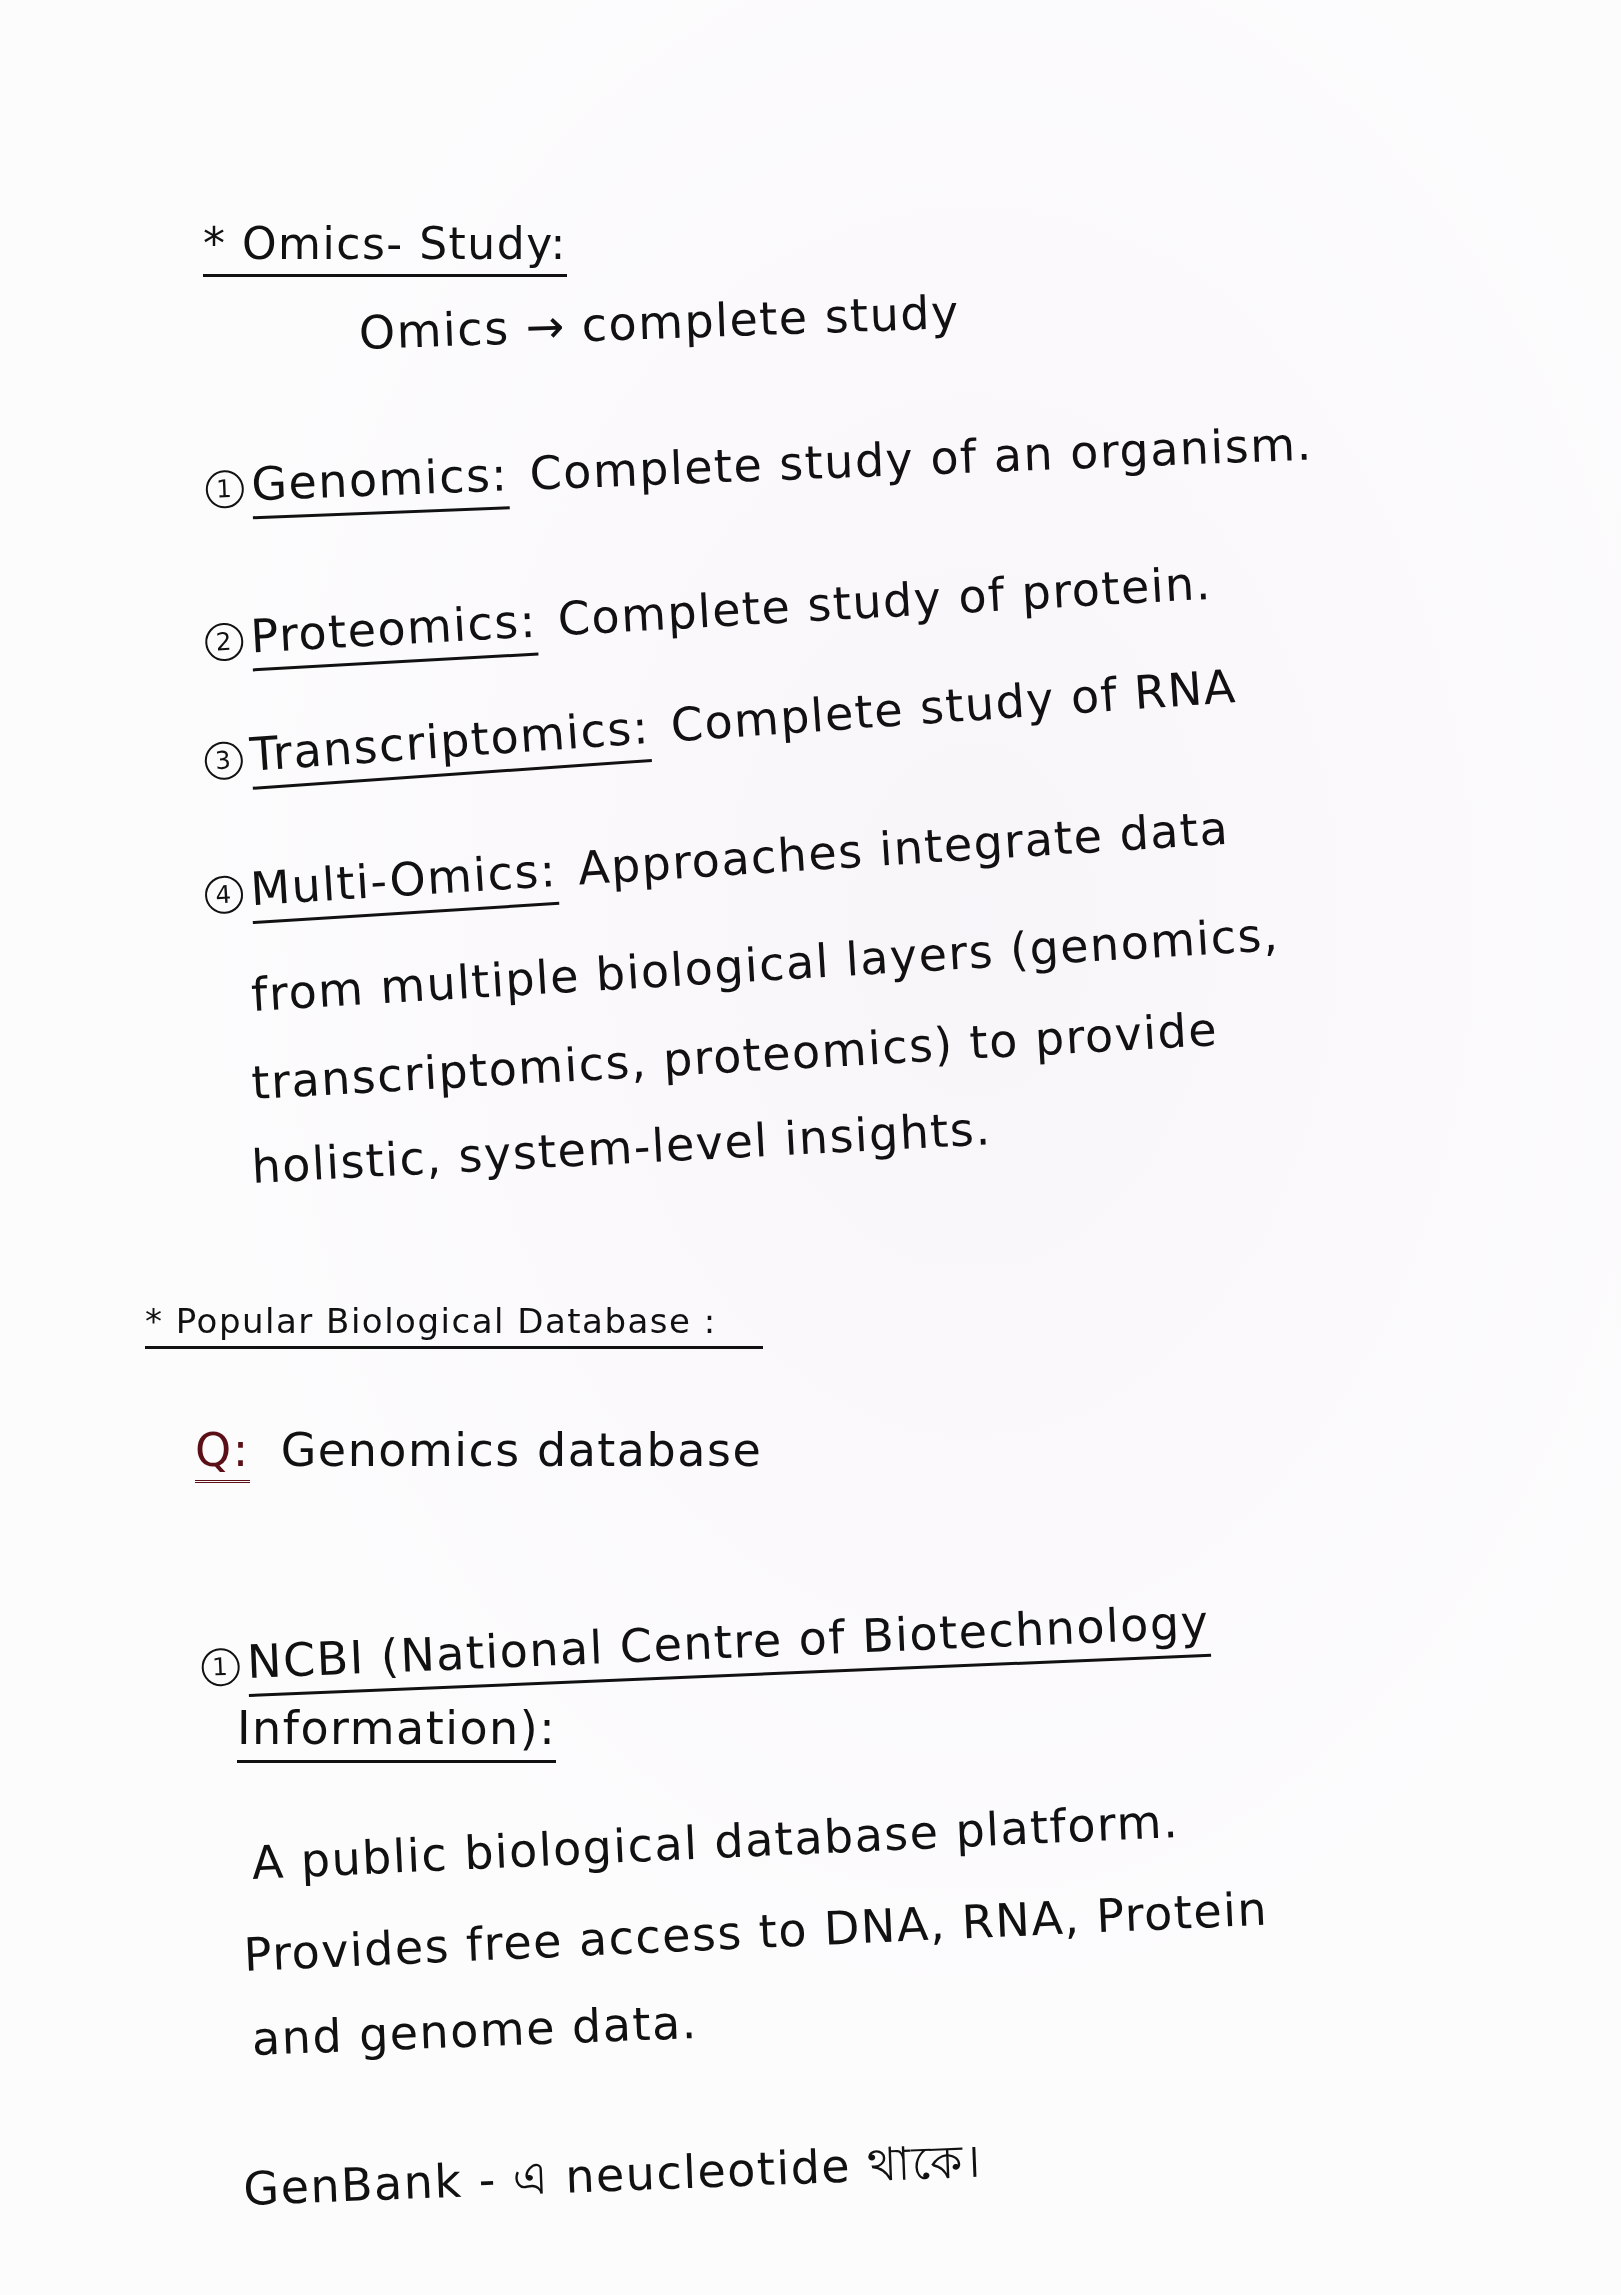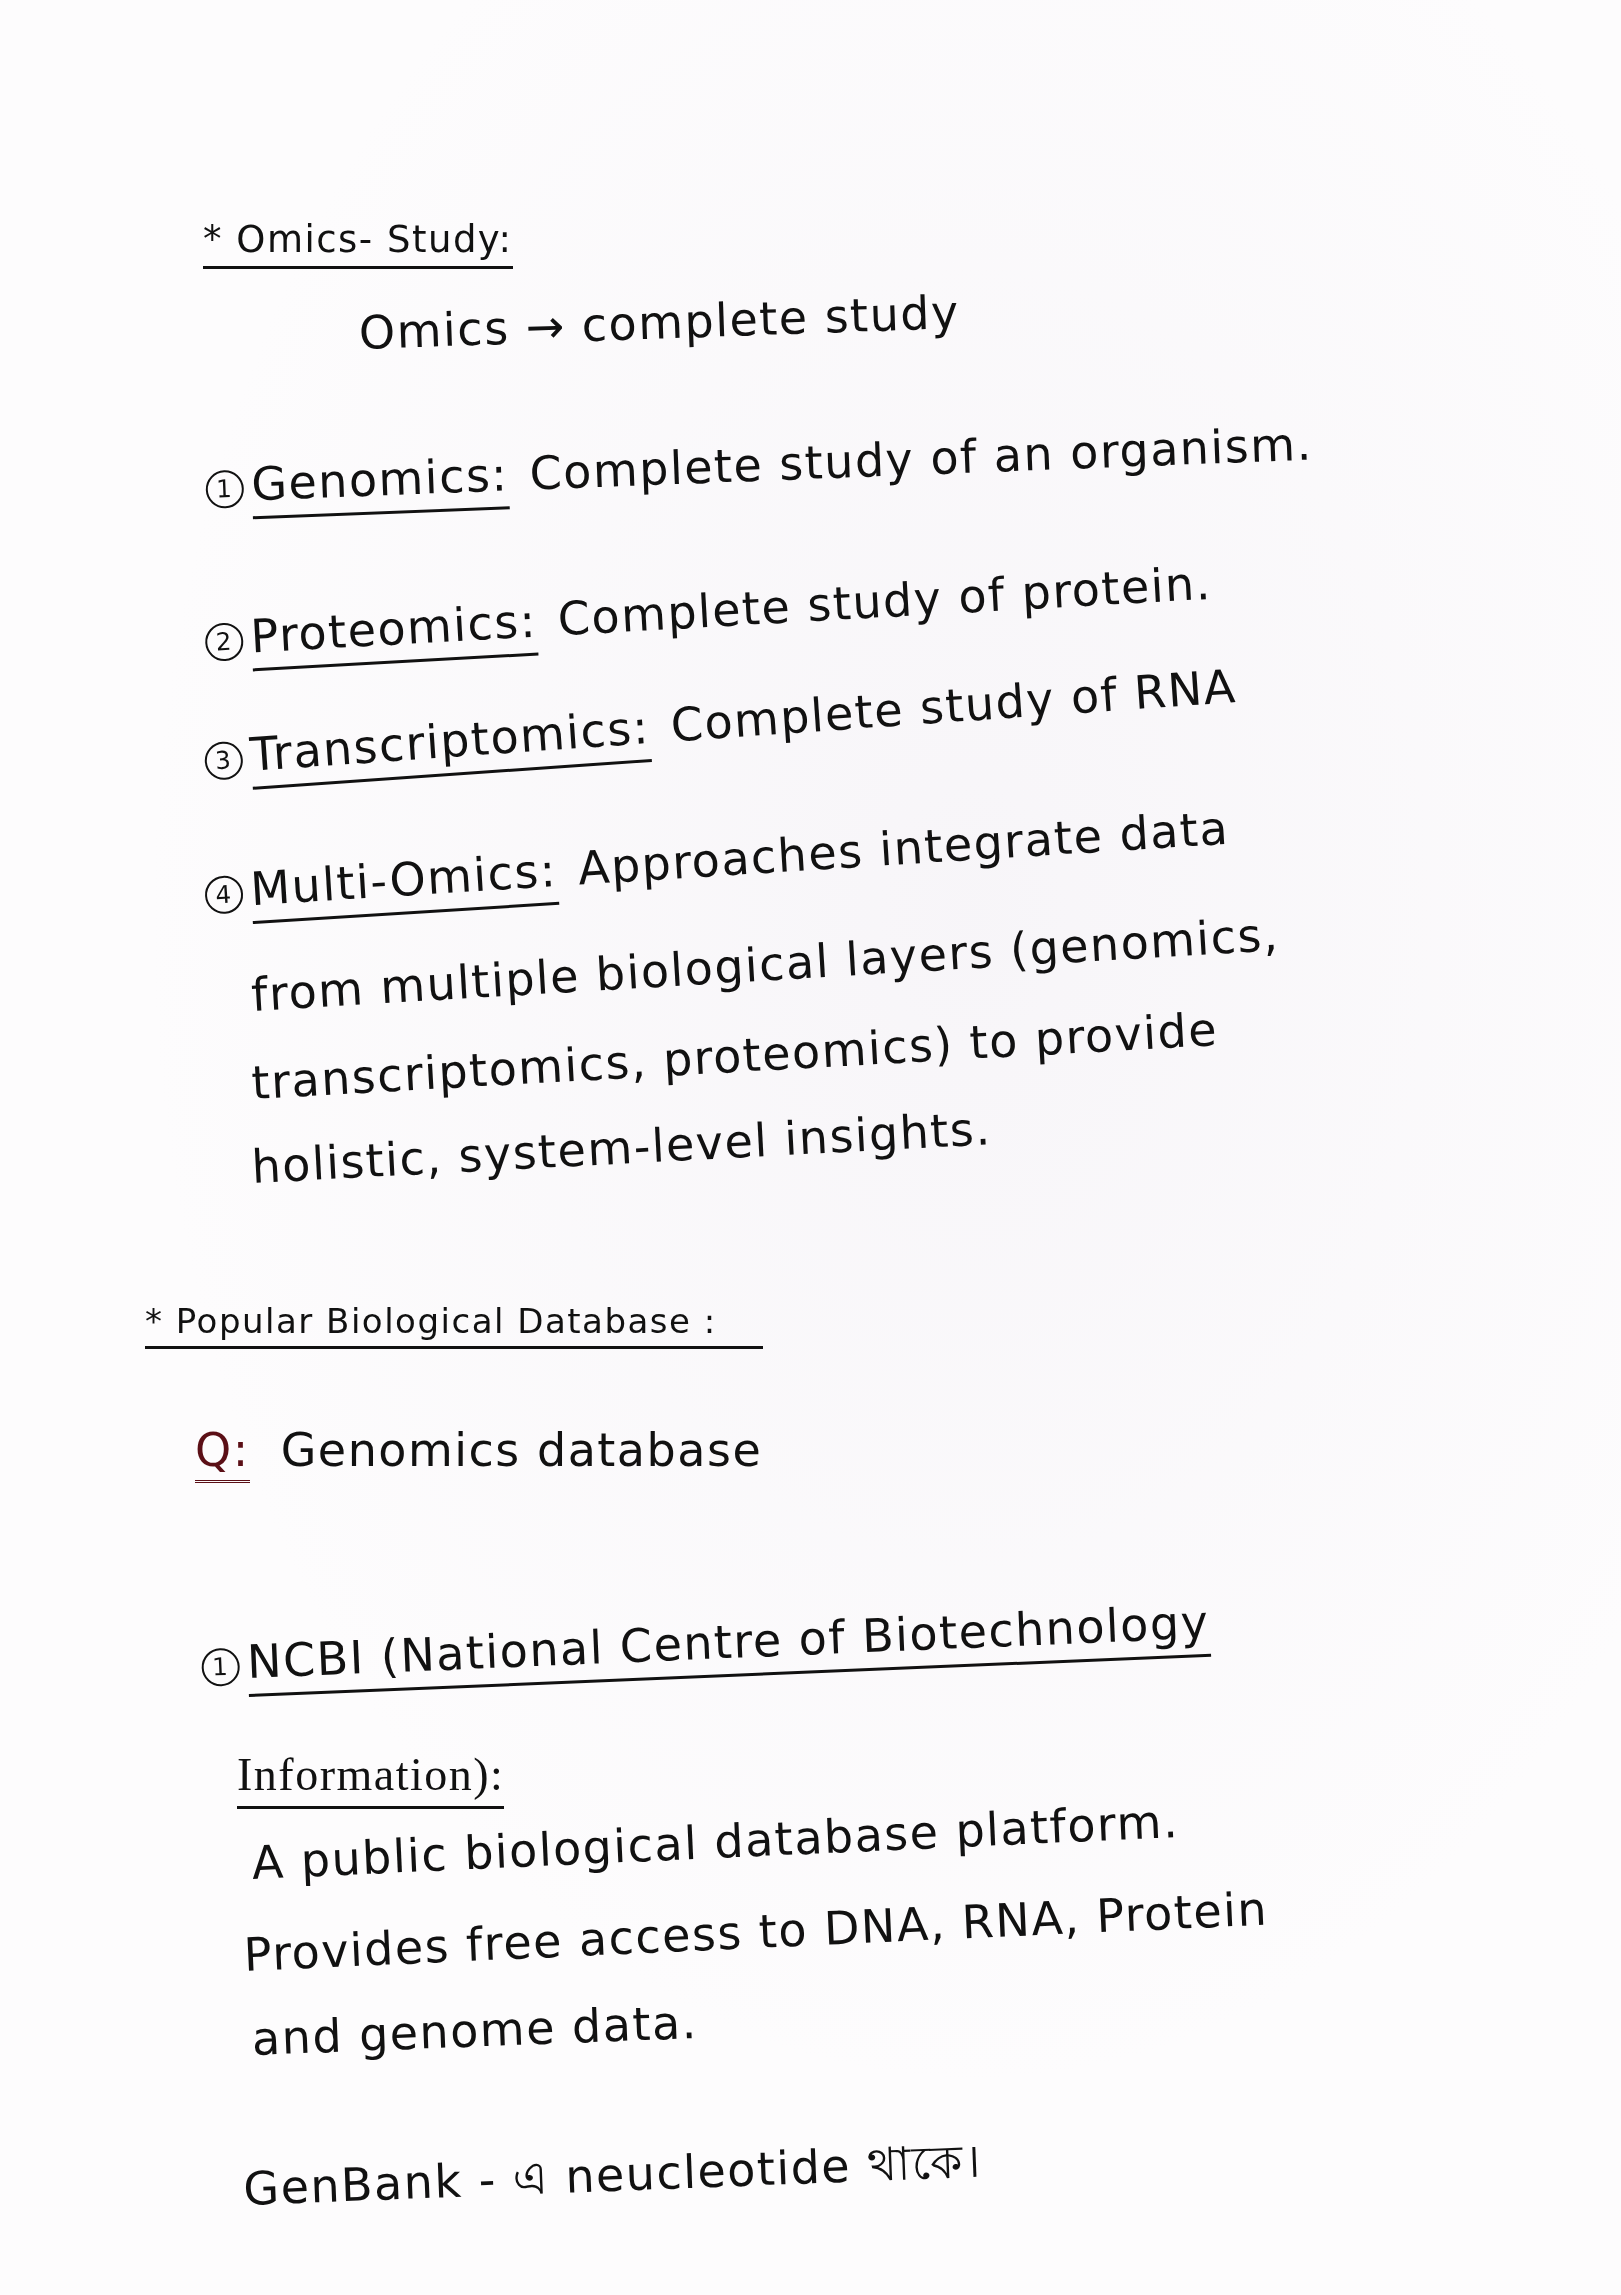--- a/index.html
+++ b/index.html
@@ -47,21 +47,21 @@
       padding-bottom: 3.1px;
       margin-right: 31px;
     }
     .gap { display: inline-block; width: 21.4px; }
   </style>
 </head>
 <body>
 
 <div class="page">
 
-  <div class="line heading" style="left:203px; top:218px; font-size:37px;">
+  <div class="line heading" style="left:203px; top:218px; font-size:44px;">
     <span class="ul">* Omics- Study:</span>
   </div>
 
   <div class="line" style="left:360px; top:306px; transform:rotate(-2deg);">Omics → complete study</div>
 
   <div class="line" style="left:207px; top:459px; transform:rotate(-2.2deg);">
     <span class="circ">1</span><span class="ul">Genomics:</span><span class="gap"></span><span>Complete study of an organism.</span>
   </div>
 
   <div class="line" style="left:207px; top:612px; transform:rotate(-3.2deg);">
@@ -83,21 +83,21 @@
     <span class="ul" style="padding-right:46px;">* Popular Biological Database :</span>
   </div>
 
   <div class="line" style="left:195px; top:1423px;">
     <span class="q">Q:</span><span>Genomics database</span>
   </div>
 
   <div class="line" style="left:203px; top:1637px; transform:rotate(-2.4deg);">
     <span class="circ">1</span><span class="ul">NCBI (National Centre of Biotechnology</span>
   </div>
-  <div class="line" style="left:237px; top:1748px;font-family:Liberation Serif, serif;">
+  <div class="line" style="left:237px; top:1701px;">
     <span class="ul">Information):</span>
   </div>
 
   <div class="line" style="left:253px; top:1836px; transform:rotate(-2.6deg);">A public biological database platform.</div>
   <div class="line" style="left:245px; top:1928px; transform:rotate(-2.6deg);">Provides free access to DNA, RNA, Protein</div>
   <div class="line" style="left:253px; top:2012px; transform:rotate(-2.2deg);">and genome data.</div>
 
   <div class="line" style="left:245px; top:2154px; transform:rotate(-2.2deg);">GenBank - এ neucleotide থাকে।</div>
 
 </div>

